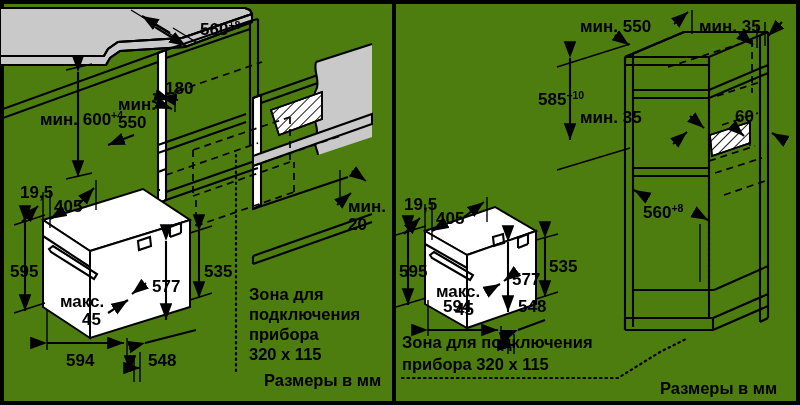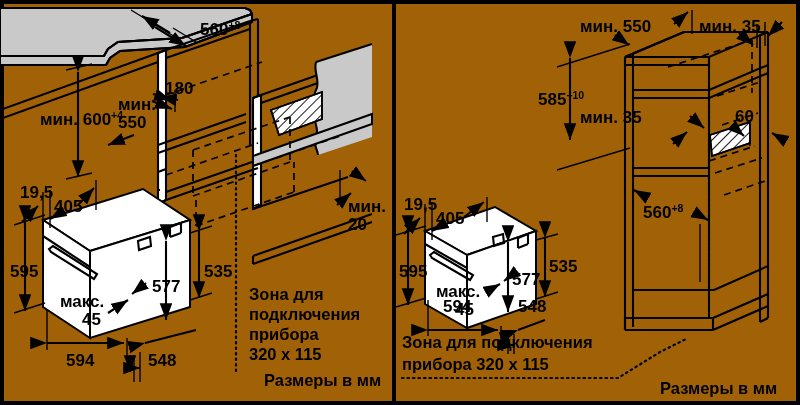--- a/index.html
+++ b/index.html
@@ -1,21 +1,21 @@
 <!DOCTYPE html>
 <html><head>
 <meta charset="utf-8">
 <title>Oven Installation Dimensions Diagram</title>
 <style>
   html,body{margin:0;padding:0;background:#ffffff;}
   body{
     font-family:"Liberation Sans", sans-serif;
     width:800px;height:405px;overflow:hidden;
   }
-  #root{position:relative;width:800px;height:405px;background:#a16207;}
+  #root{position:relative;width:800px;height:405px;background:#4d7c0f;}
   svg#diagram{display:block;width:800px;height:405px;}
   text{font-family:"Liberation Sans", sans-serif;font-weight:bold;fill:#000;}
   .dim{font-size:17px;}
   .sup{font-size:10.5px;font-weight:bold;}
   .note{font-size:16.5px;}
   .units{font-size:16.5px;}
   .ln{stroke:#000;fill:none;}
   .thin{stroke-width:1.4;}
   .med{stroke-width:2.1;}
   .frame{stroke:#000;stroke-width:4;fill:none;}

